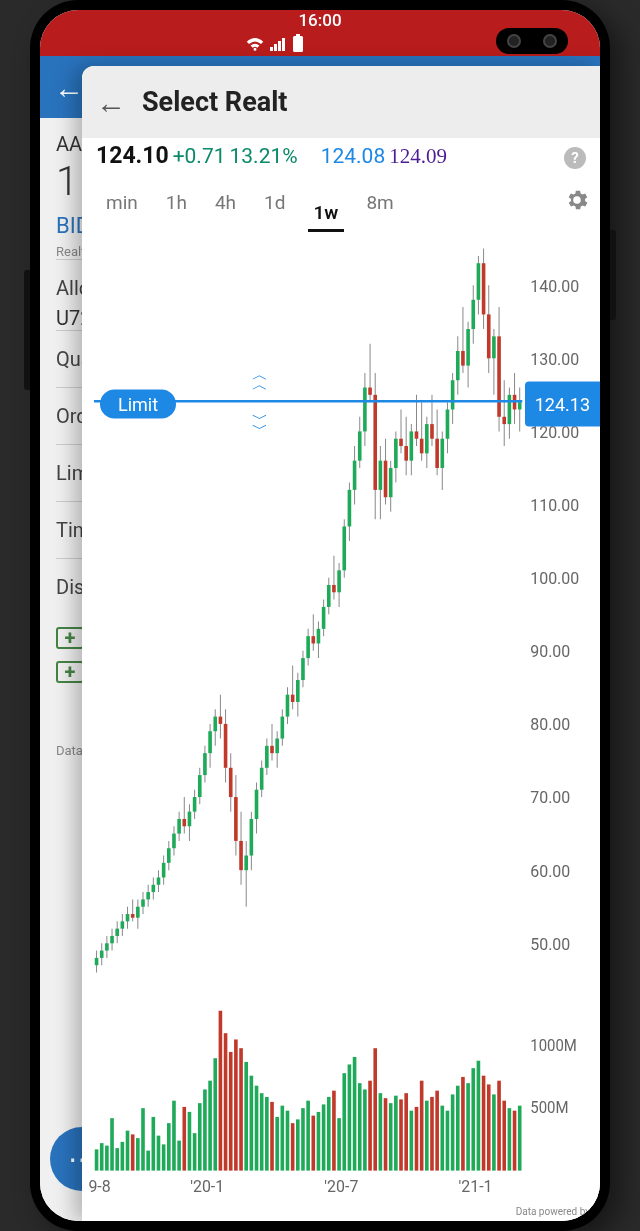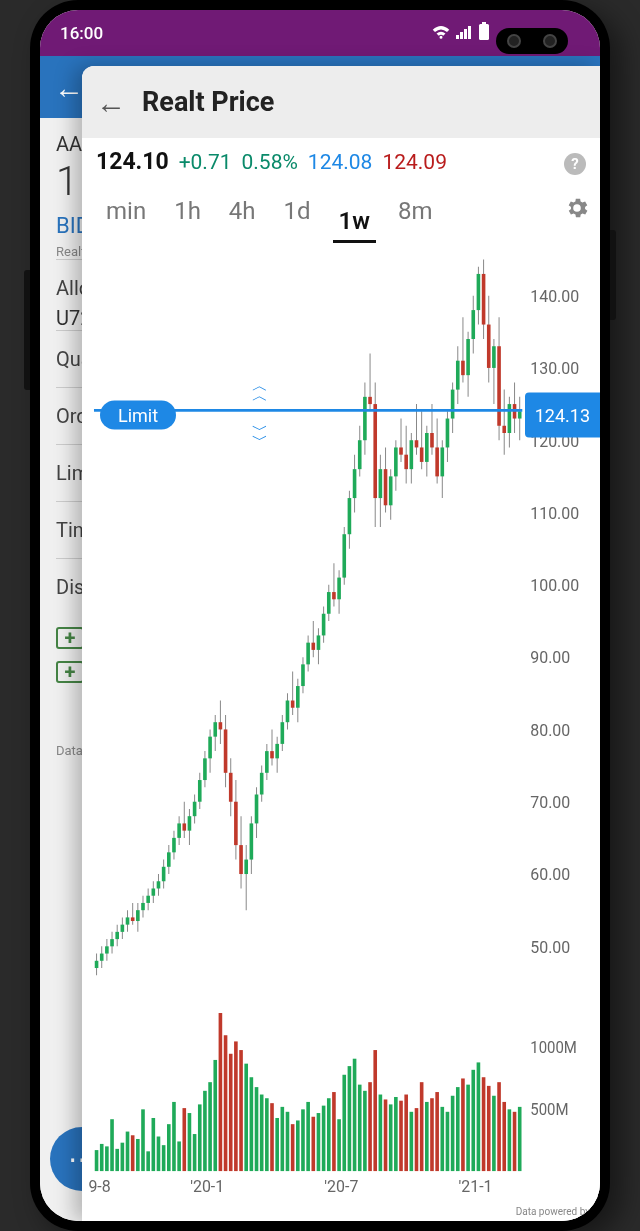--- a/index.html
+++ b/index.html
@@ -29,28 +29,29 @@
     width: 100%;
     height: 100%;
     background: #fff;
     border-radius: 38px;
     overflow: hidden;
     position: relative;
   }
   
   .statusbar {
     height: 46px;
-    background: #701a75;
+    background: #b91c1c;
     color: #fff;
     display: flex;
     align-items: center;
     justify-content: space-between;
     padding: 0 20px;
     font-size: 17px;
     font-weight: 500;
+    flex-direction: column;
   }
   .status-icons { display:flex; gap:6px; align-items:center; }
   .cam-cutout {
     position:absolute;
     right:32px; top:18px;
     width:72px; height:26px;
     background:#000;
     border-radius:20px;
     display:flex; align-items:center; justify-content:space-around;
   }
@@ -85,33 +86,33 @@
     height:72px;
     background:#ededed;
     display:flex; align-items:center;
     padding:0 14px;
     gap:16px;
     border-top-left-radius:12px;
   }
   .ov-back { font-size:30px; color:#555; cursor:pointer;}
   .ov-title { font-size:27px; font-weight:700; color:#222;}
   .quote-row {
-    display:flex; align-items:baseline; gap:10px;
-    padding:10px 14px 6px;
+    display:flex; align-items:baseline; gap:4px;
+    padding:4px 14px 6px;
     font-size:21px;
   }
   .q-last { font-weight:700; color:#111; font-size:23px;}
   .q-chg { color:#0a8a6a;}
-  .q-bid { color:#1e88e5;}
-  .q-ask { color:#b91c1c;}
+  .q-bid { color:#1e88e5;margin-left:19px;}
+  .q-ask { color:#4c1d95;font-family:Liberation Serif, serif;}
   .q-help { width:22px;height:22px;border-radius:50%;background:#bbb;color:#fff;display:inline-flex;align-items:center;justify-content:center;font-size:15px;font-weight:700;margin-left:auto;}
   .tf-row {
     display:flex; align-items:center;
     padding:0 10px 4px;
-    color:#777; font-size:24px;
+    color:#777; font-size:19px;
   }
   .tf { padding:6px 14px; cursor:pointer;}
   .tf.active { color:#111; font-weight:600; position:relative;margin-top:20px;}
   .tf.active::after { content:""; position:absolute; left:8px; right:8px; bottom:-2px; height:3px; background:#111;}
   .gear { margin-left:auto; color:#888; font-size:24px; cursor:pointer;}
   .chart-wrap { flex:1; position:relative; padding:4px 6px 8px 6px; }
   .chart-svg { width:100%; height:100%; display:block;}
   .axis-label { font-size:16px; fill:#666; }
   .vol-label { font-size:15px; fill:#666;}
   .limit-line { stroke:#1e88e5; stroke-width:2.5;}
@@ -187,26 +188,26 @@
         <div class="bg-add">+</div>
         <div class="bg-add">+</div>
         <div class="bg-small" style="margin-top:60px">Data p</div>
       </div>
       <div class="bg-fab">⋯</div>
     </div>
 
     <div class="overlay">
       <div class="ov-header">
         <span class="ov-back">←</span>
-        <span class="ov-title">Realt Price</span>
+        <span class="ov-title">Select Realt</span>
       </div>
       <div class="quote-row">
         <span class="q-last">124.10</span>
         <span class="q-chg">+0.71</span>
-        <span class="q-chg">0.58%</span>
+        <span class="q-chg">13.21%</span>
         <span class="q-bid">124.08</span>
         <span class="q-ask">124.09</span>
         <span class="q-help">?</span>
       </div>
       <div class="tf-row">
         <span class="tf">min</span>
         <span class="tf">1h</span>
         <span class="tf">4h</span>
         <span class="tf">1d</span>
         <span class="tf active">1w</span>

